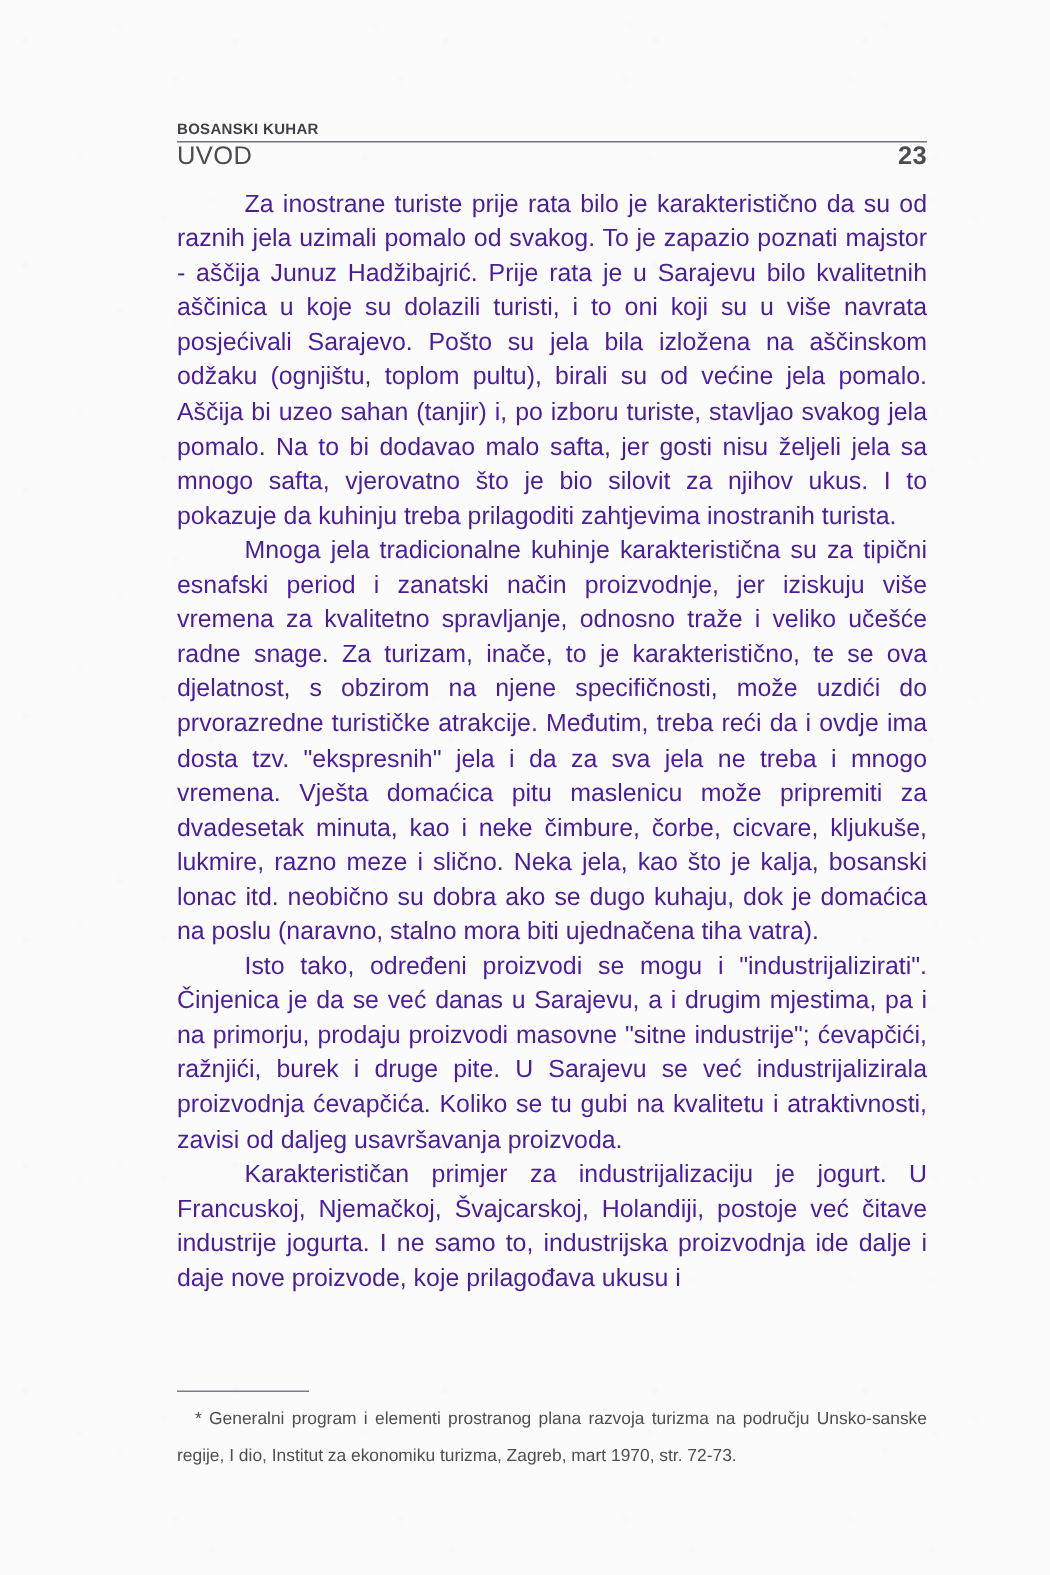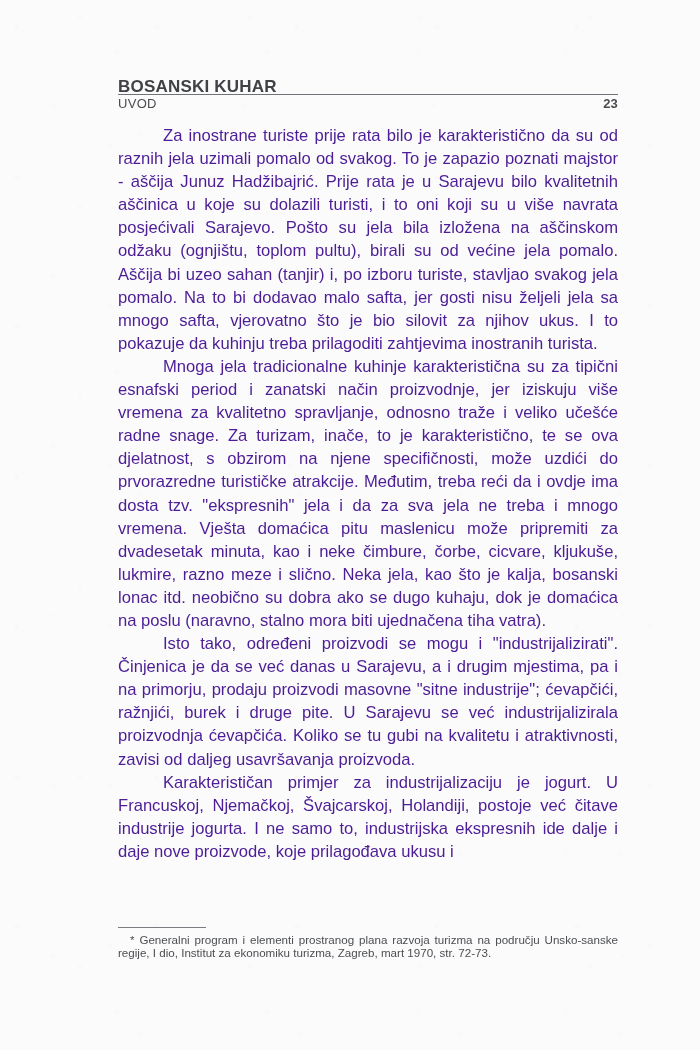--- a/index.html
+++ b/index.html
@@ -42,37 +42,37 @@
   
   .content {
     position: absolute;
     left: 118px;
     top: 80px;
     width: 500px;
   }
 
   
   .runhead-title {
-    font-size: 17px;
+    font-size: 10px;
     font-weight: bold;
     letter-spacing: .2px;
     line-height: 13px;
     color: #404246;
     white-space: nowrap;
   }
   .runhead-rule {
     border-top: 1.6px solid #6f7276;
     margin-top: 1px;
     width: 100%;
   }
   .runhead-row {
     display: flex;
     justify-content: space-between;
     align-items: flex-start;
-    font-size: 13px;
+    font-size: 17px;
     line-height: 15px;
     color: #4a4c50;
     margin-top: 1px;
   }
   .runhead-section { letter-spacing: .3px; }
   .runhead-folio { font-weight: bold; letter-spacing: .2px; margin-left: 40px; }
 
   
   .body {
     margin-top: 13px;
@@ -95,21 +95,21 @@
     top: 927px;
     width: 500px;
   }
   .footnote-rule {
     width: 88px;
     border-top: 1.2px solid #7a7d81;
     margin-bottom: 5px;
   }
   .footnote-text {
     font-size: 11.6px;
-    line-height: 13px;
+    line-height: 25px;
     text-align: justify;
     color: #4c4e52;
     text-indent: 12px;
   }
 </style>
 </head>
 <body>
 
 <div class="page">
 
@@ -123,21 +123,21 @@
       <div class="runhead-row">
         <span class="runhead-section">UVOD</span>
         <span class="runhead-folio">23</span>
       </div>
     </header>
 
     <div class="body">
       <p>Za inostrane turiste prije rata bilo je karakteristično da su od raznih jela uzimali pomalo od svakog. To je zapazio poznati majstor - aščija Junuz Hadžibajrić. Prije rata je u Sarajevu bilo kvalitetnih aščinica u koje su dolazili turisti, i to oni koji su u više navrata posjećivali Sarajevo. Pošto su jela bila izložena na aščinskom odžaku (ognjištu, toplom pultu), birali su od većine jela pomalo. Aščija bi uzeo sahan (tanjir) i, po izboru turiste, stavljao svakog jela pomalo. Na to bi dodavao malo safta, jer gosti nisu željeli jela sa mnogo safta, vjerovatno što je bio silovit za njihov ukus. I to pokazuje da kuhinju treba prilagoditi zahtjevima inostranih turista.</p>
       <p>Mnoga jela tradicionalne kuhinje karakteristična su za tipični esnafski period i zanatski način proizvodnje, jer iziskuju više vremena za kvalitetno spravljanje, odnosno traže i veliko učešće radne snage. Za turizam, inače, to je karakteristično, te se ova djelatnost, s obzirom na njene specifičnosti, može uzdići do prvorazredne turističke atrakcije. Međutim, treba reći da i ovdje ima dosta tzv. "ekspresnih" jela i da za sva jela ne treba i mnogo vremena. Vješta domaćica pitu maslenicu može pripremiti za dvadesetak minuta, kao i neke čimbure, čorbe, cicvare, kljukuše, lukmire, razno meze i slično. Neka jela, kao što je kalja, bosanski lonac itd. neobično su dobra ako se dugo kuhaju, dok je domaćica na poslu (naravno, stalno mora biti ujednačena tiha vatra).</p>
       <p>Isto tako, određeni proizvodi se mogu i "industrijalizirati". Činjenica je da se već danas u Sarajevu, a i drugim mjestima, pa i na primorju, prodaju proizvodi masovne "sitne industrije"; ćevapčići, ražnjići, burek i druge pite. U Sarajevu se već industrijalizirala proizvodnja ćevapčića. Koliko se tu gubi na kvalitetu i atraktivnosti, zavisi od daljeg usavršavanja proizvoda.</p>
-      <p>Karakterističan primjer za industrijalizaciju je jogurt. U Francuskoj, Njemačkoj, Švajcarskoj, Holandiji, postoje već čitave industrije jogurta. I ne samo to, industrijska ekspresnih ide dalje i daje nove proizvode, koje prilagođava ukusu i</p>
+      <p>Karakterističan primjer za industrijalizaciju je jogurt. U Francuskoj, Njemačkoj, Švajcarskoj, Holandiji, postoje već čitave industrije jogurta. I ne samo to, industrijska proizvodnja ide dalje i daje nove proizvode, koje prilagođava ukusu i</p>
     </div>
 
   </div>
 
   <div class="footnote">
     <div class="footnote-rule"></div>
     <div class="footnote-text">* Generalni program i elementi prostranog plana razvoja turizma na području Unsko-sanske regije, I dio, Institut za ekonomiku turizma, Zagreb, mart 1970, str. 72-73.</div>
   </div>
 
 </div>

